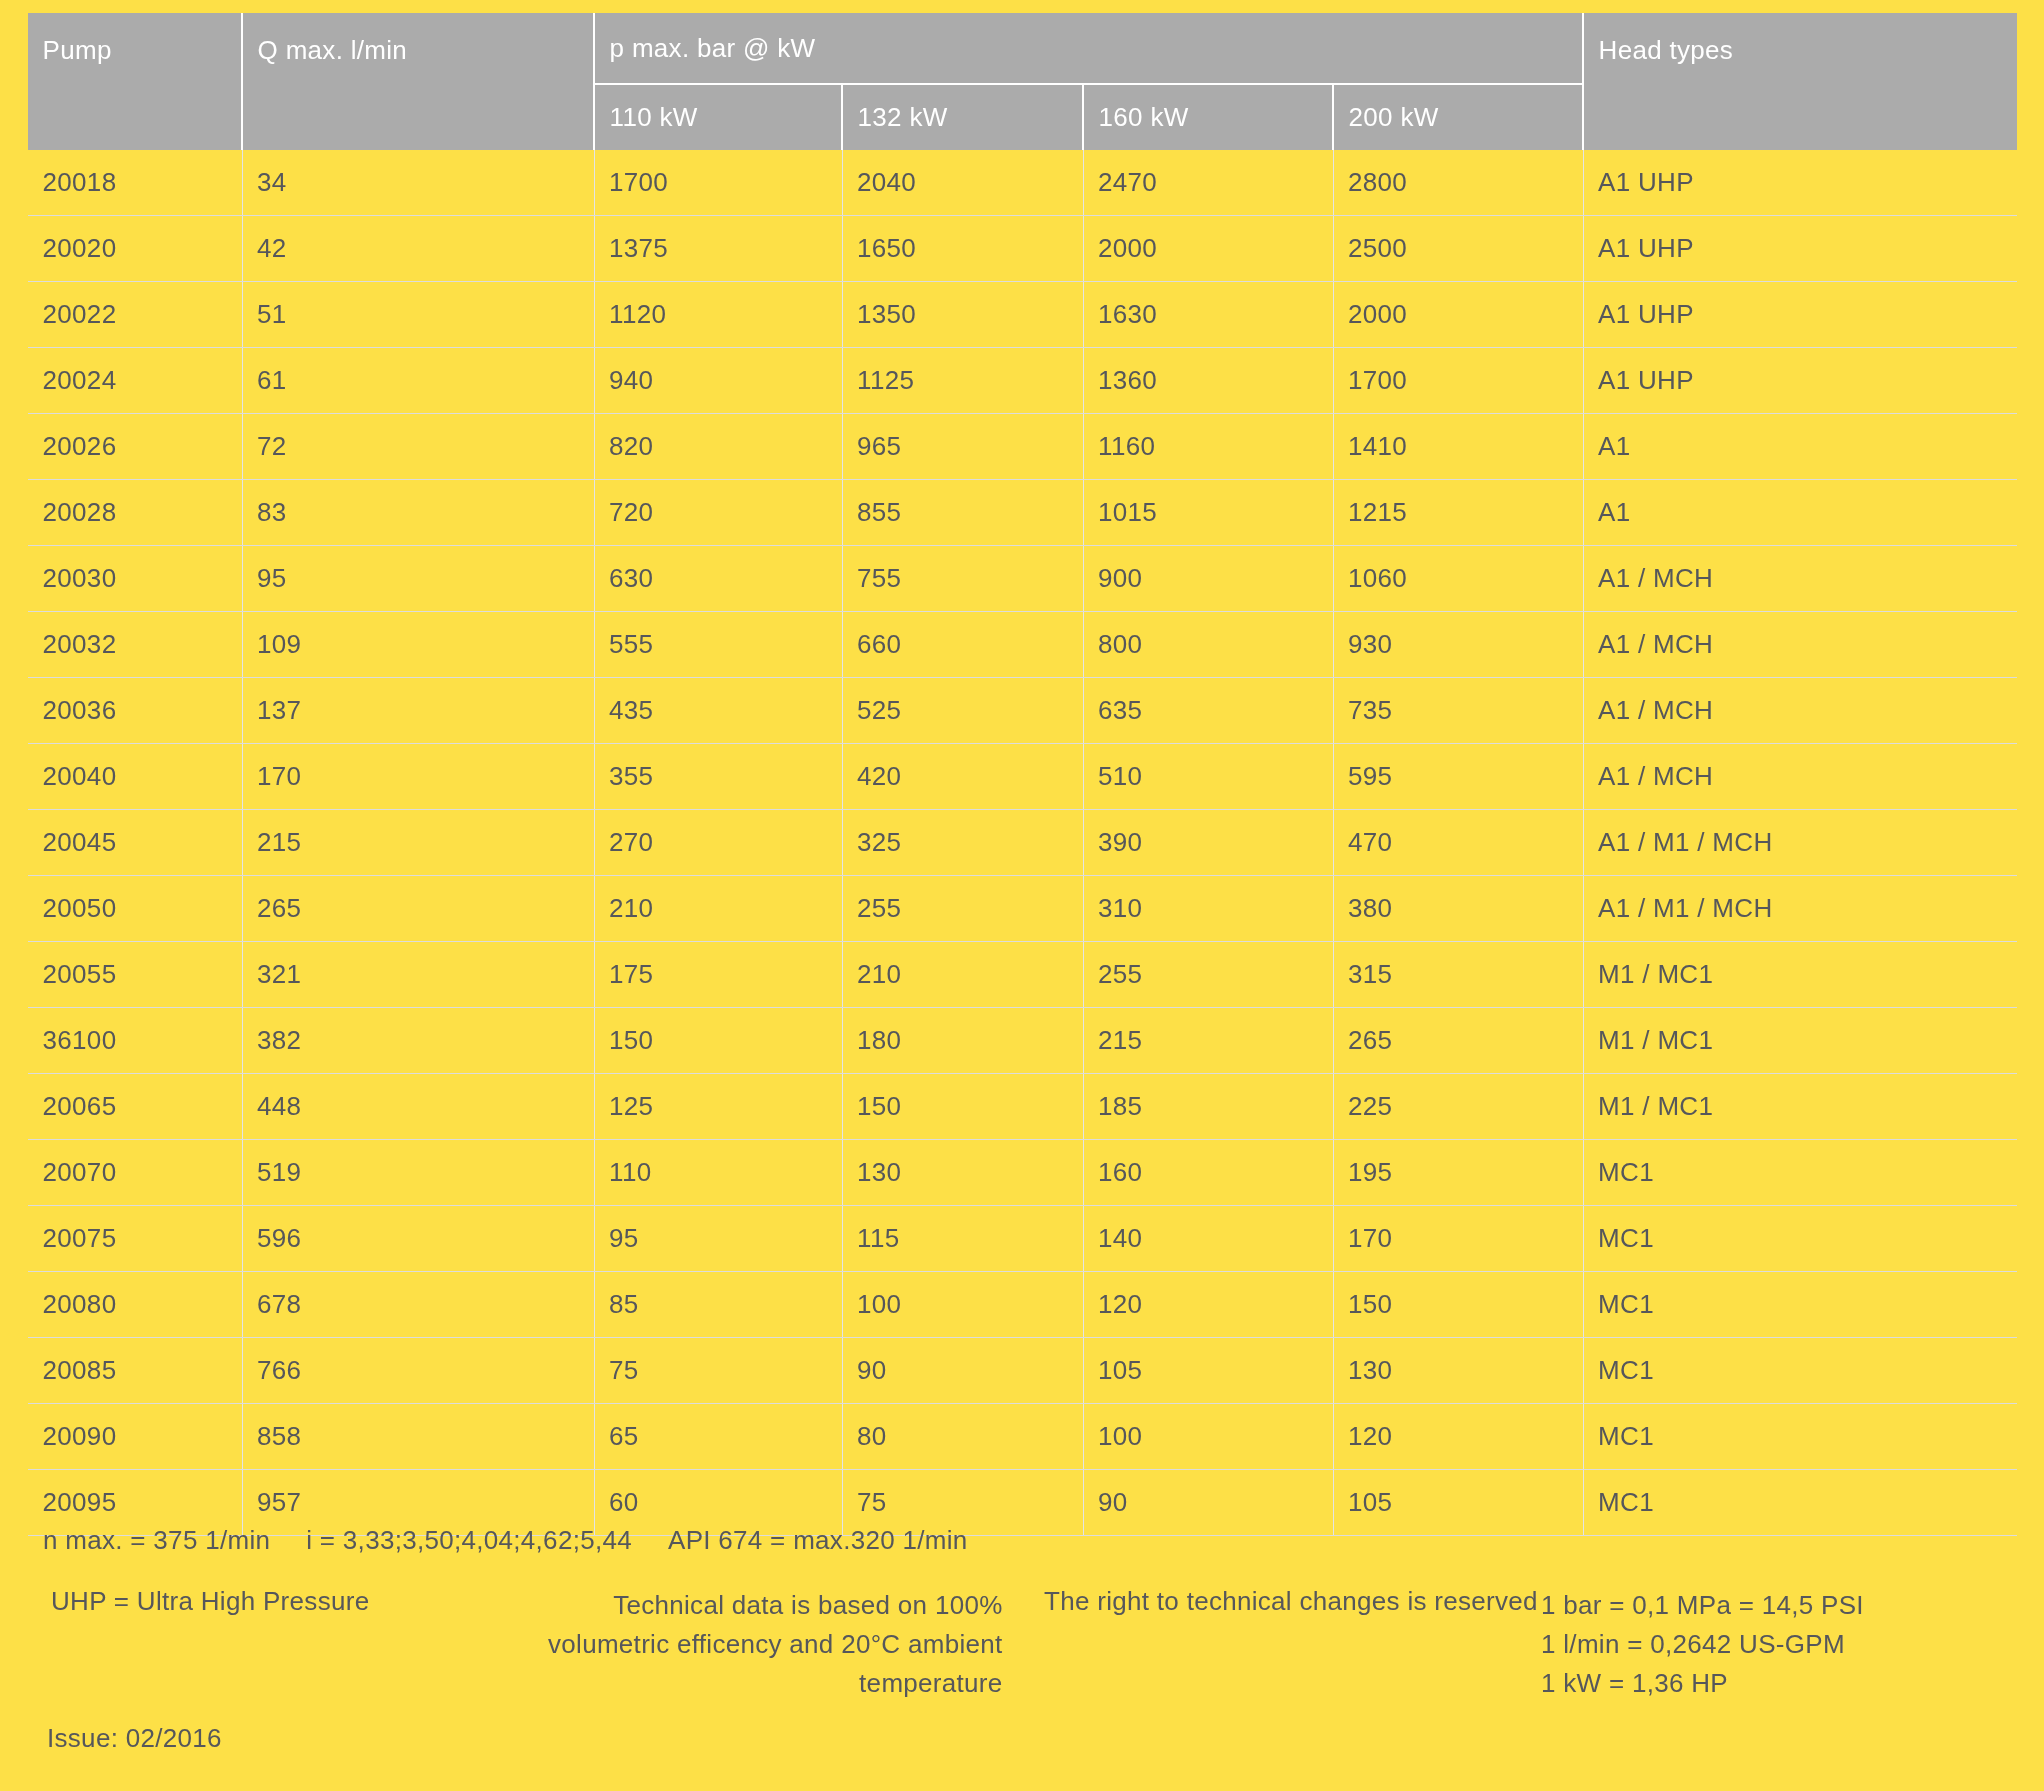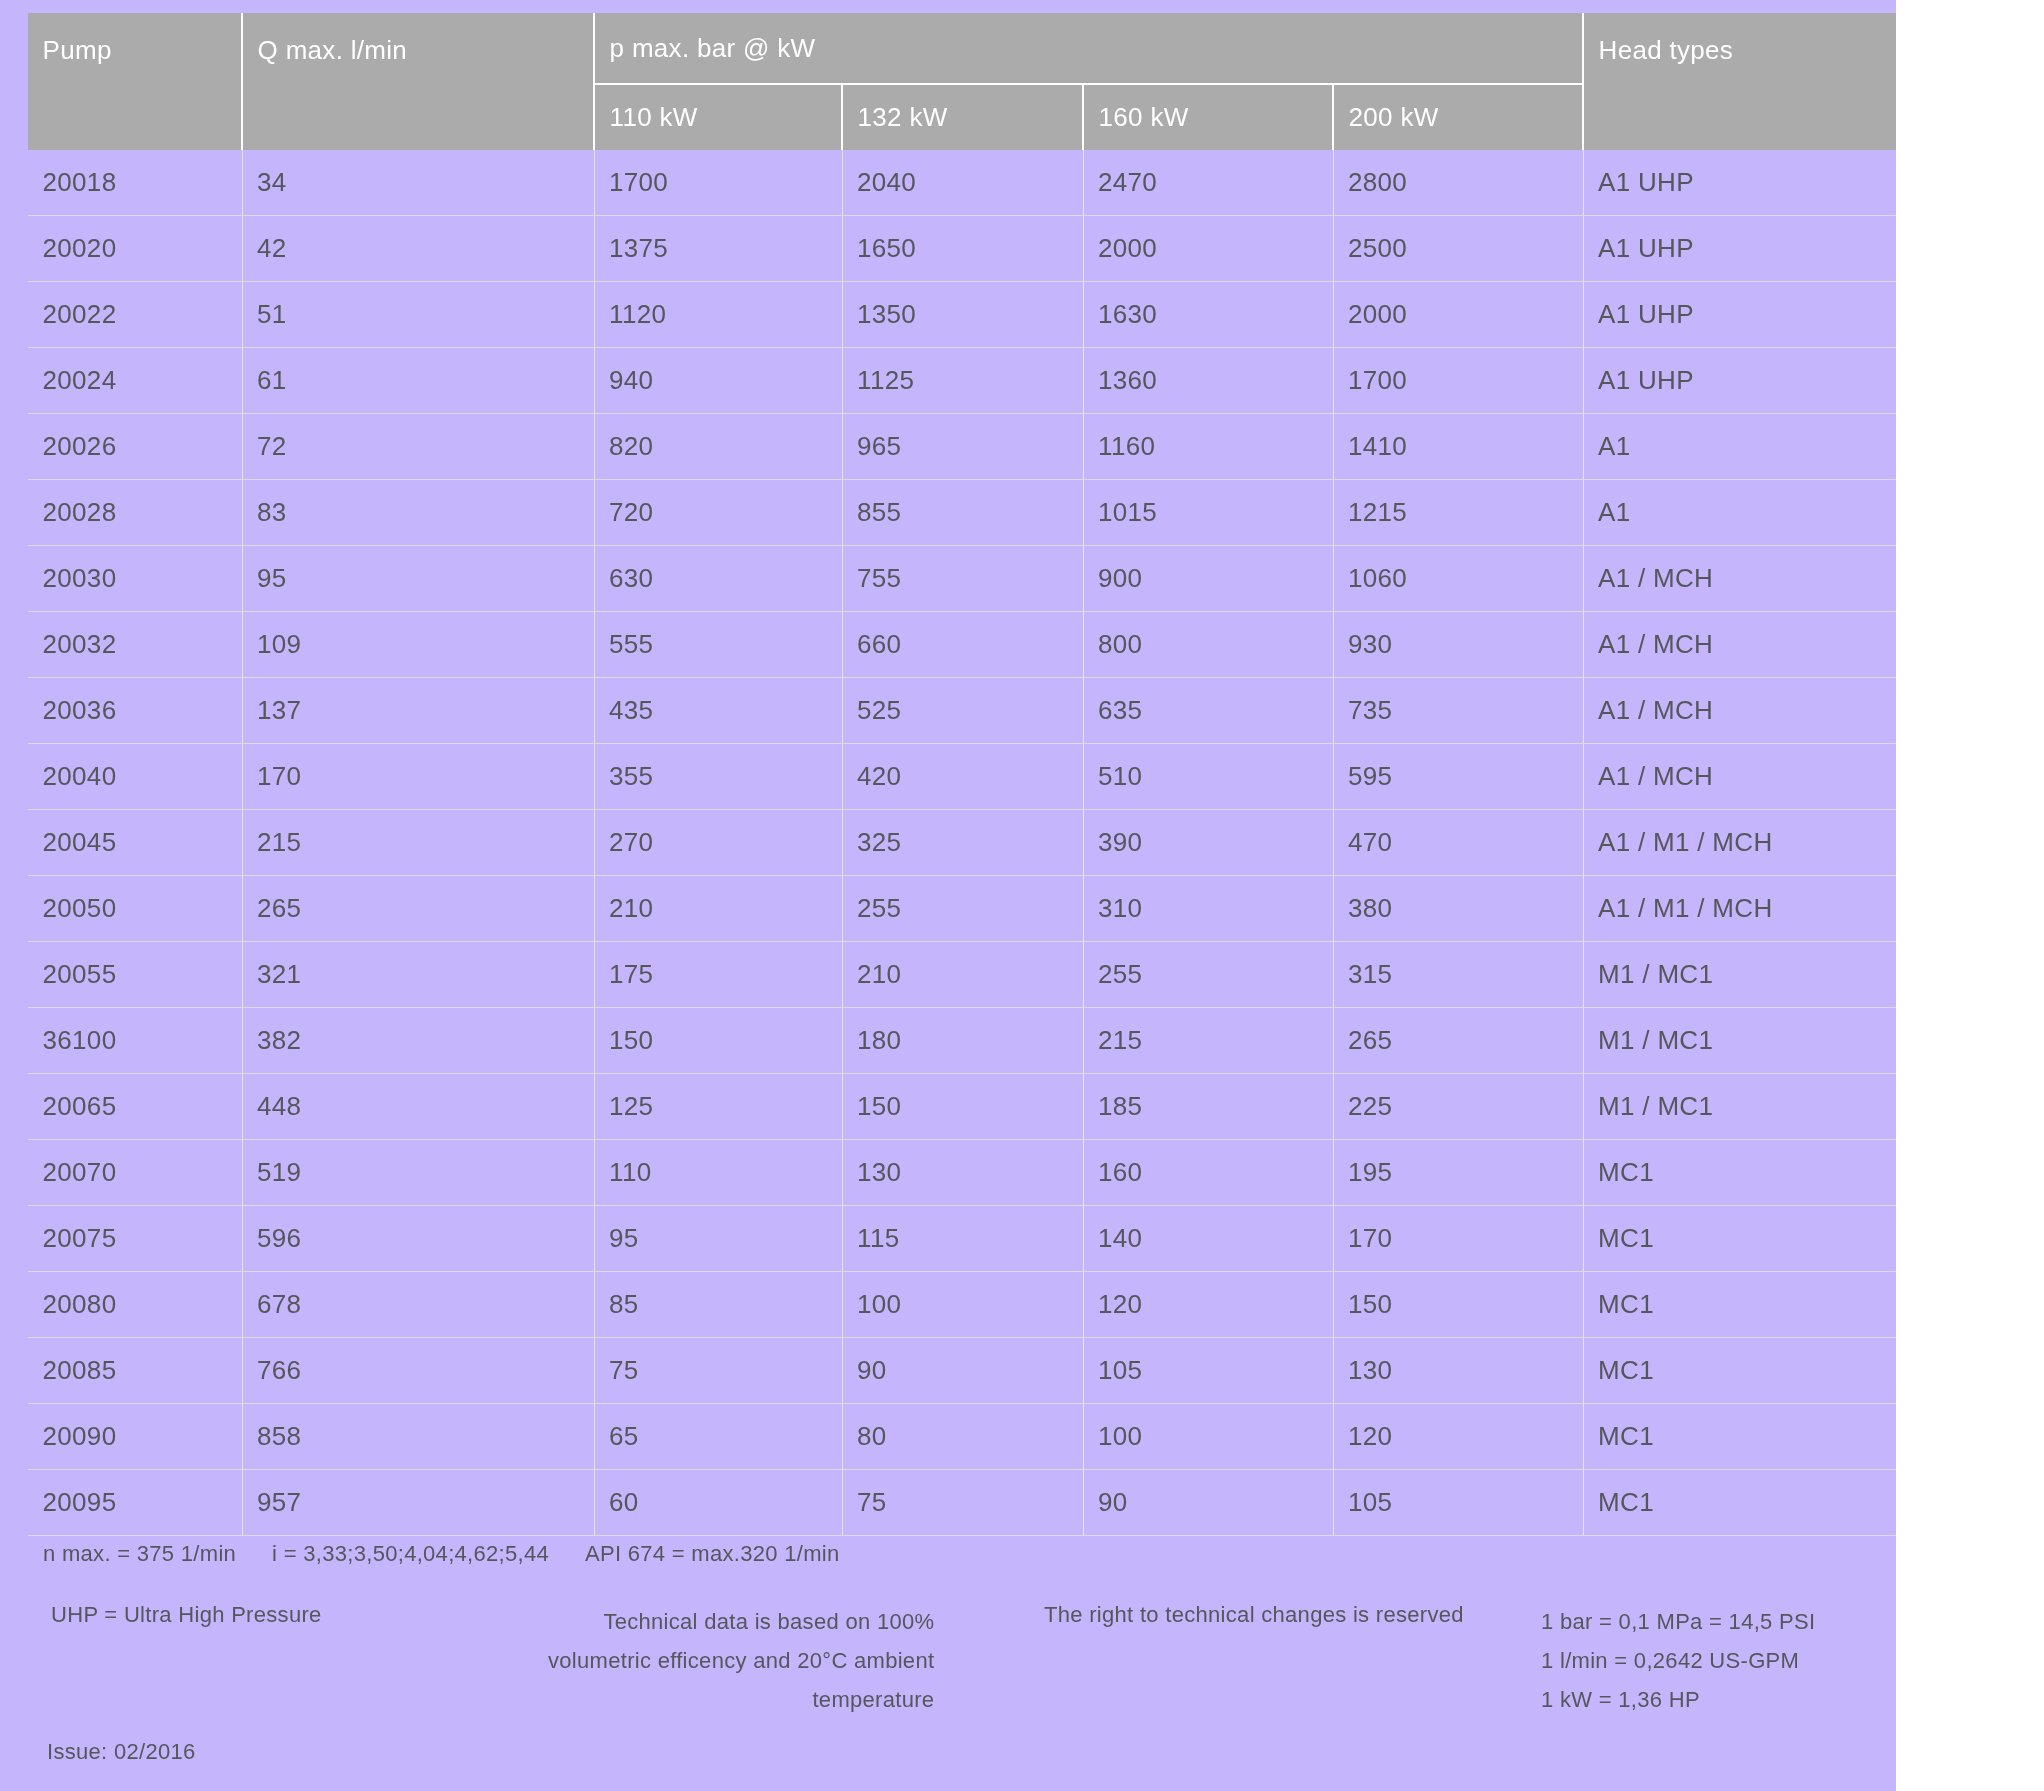--- a/index.html
+++ b/index.html
@@ -1,20 +1,20 @@
 <!DOCTYPE html>
 <html style="font-size:13.7px"><head>
 <meta charset="utf-8">
 <style>
   html, body { margin: 0; padding: 0; background: #ffffff; }
   .page {
     position: relative;
-    width: 1896px;
+    width: 2044px;
     height: 1792px;
-    background: #c4b5fd;
+    background: #fde047;
     font-family: "Liberation Sans", sans-serif;
     overflow: hidden;
     --header-bg: #ababab;
     --header-text: #ffffff;
     --body-text: #56575b;
     --row-border: #dcdcdc;
     --col-border: #e4e4e4;
   }
   table.spec-table {
     position: absolute;
@@ -60,25 +60,24 @@
     vertical-align: middle;
     letter-spacing: 0.3px;
     white-space: nowrap;
     overflow: hidden;
   }
   .spec-table tbody td + td { border-left: 1.7px solid var(--col-border); }
 
   .fn {
     position: absolute;
     color: var(--body-text);
-    font-size: 22px;
+    font-size: 26px;
     font-weight: 300;
     letter-spacing: 0.3px;
     white-space: nowrap;
-    margin-top: 16px;
   }
   .fn-line1 { left: 43px; top: 1525px; }
   .fn-line1 .seg { margin-right: 36px; }
   .fn-line1 .seg:last-child { margin-right: 0; }
   .fn-uhp   { left: 51px;  top: 1586px; }
   .fn-tech  { left: 548px; top: 1586px; line-height: 39px; text-align: right; }
   .fn-rights{ left: 1044px; top: 1586px; }
   .fn-conv  { left: 1541px; top: 1586px; line-height: 39px; }
   .fn-issue { left: 47px;  top: 1723px; }
 </style>

